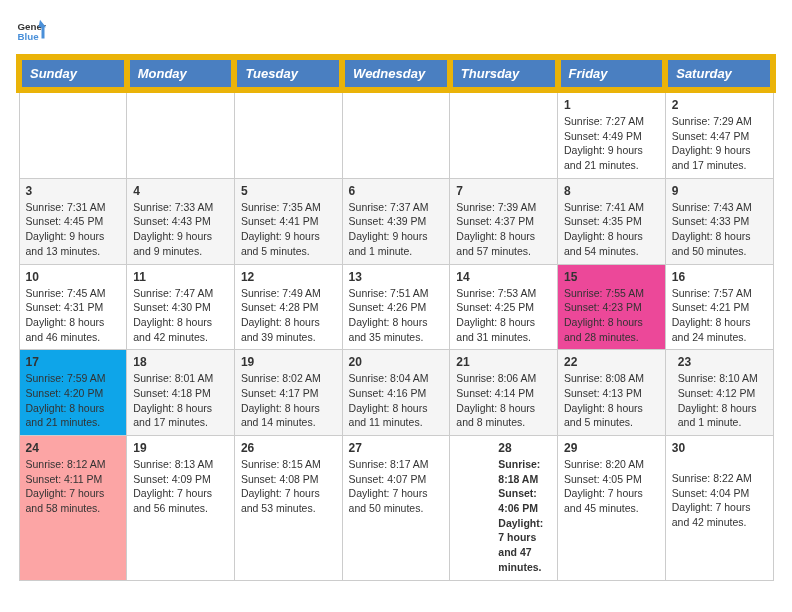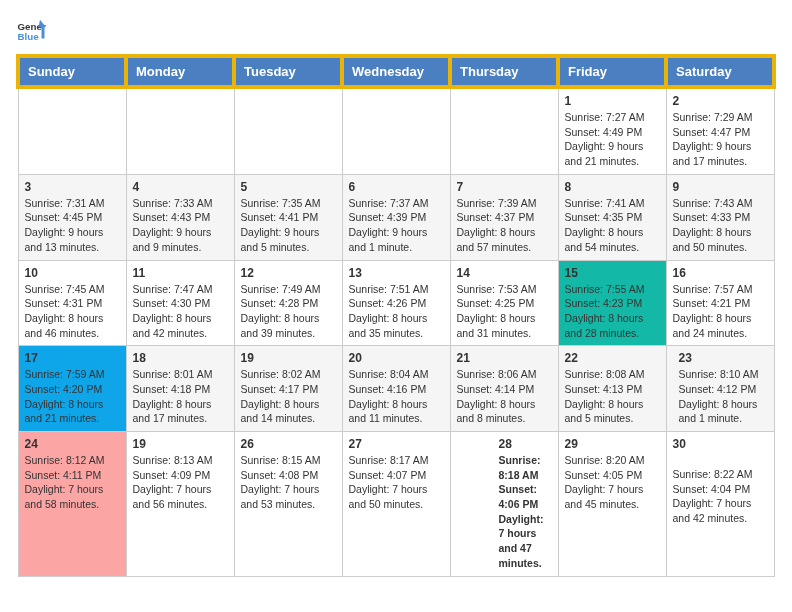--- a/index.html
+++ b/index.html
@@ -41,21 +41,22 @@
       width: 100%;
       border-collapse: collapse;
       margin-top: 8px;
     }
     .calendar-table th {
       background-color: #4a7fc1;
       color: #fff;
       text-align: left;
       padding: 6px 8px;
       font-size: 13px;
-      border: 4px solid #eab308;
+      border: 6px solid #eab308;
+      font-style: italic;
     }
     .calendar-table td {
       border: 1px solid #ccc;
       vertical-align: top;
       padding: 5px 6px;
       font-size: 11px;
       color: #333;
       width: calc(100% / 7);
       height: 80px;
       background: #fff;
@@ -198,21 +199,21 @@
           <div class="day-info" style="white-space: pre-line;">Sunrise: 7:51 AM
 Sunset: 4:26 PM
 Daylight: 8 hours and 35 minutes.</div>
         </td>
         <td style="background: rgb(255, 255, 255);">
           <span class="day-number">14</span>
           <div class="day-info" style="white-space: pre-line;">Sunrise: 7:53 AM
 Sunset: 4:25 PM
 Daylight: 8 hours and 31 minutes.</div>
         </td>
-        <td style="background: #14b8a6; margin-top: 6px;">
+        <td style="background: #ec4899; margin-top: 6px;">
           <span class="day-number">15</span>
           <div class="day-info" style="white-space: pre-line;">Sunrise: 7:55 AM
 Sunset: 4:23 PM
 Daylight: 8 hours and 28 minutes.</div>
         </td>
         <td style="background: rgb(255, 255, 255);">
           <span class="day-number">16</span>
           <div class="day-info" style="white-space: pre-line;">Sunrise: 7:57 AM
 Sunset: 4:21 PM
 Daylight: 8 hours and 24 minutes.</div>

